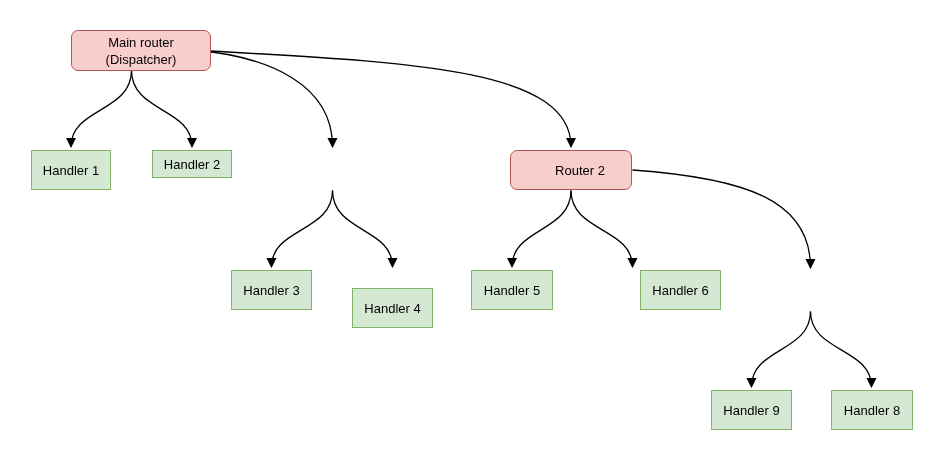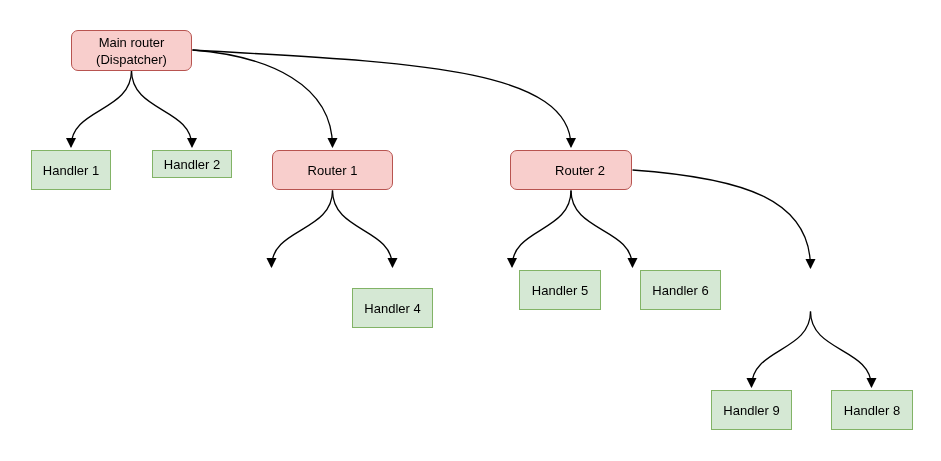--- a/index.html
+++ b/index.html
@@ -42,28 +42,28 @@
   .router {
     background: #f8cecc;
     border: 1.3px solid #b85450;
     border-radius: 7px;
   }
   .handler {
     background: #d5e8d4;
     border: 1.3px solid #82b366;
   }
   
-  #n-main { left: 71px;  top: 30px;  width: 121px; height: 41px; }
+  #n-main { left: 71px;  top: 30px;  width: 140px; height: 41px; }
   #n-h1   { left: 31px;  top: 150px; width: 80px;  height: 40px; }
   #n-h2   { left: 152px; top: 150px; width: 80px;  height: 28px; }
   #n-r1   { left: 272px; top: 150px; width: 121px; height: 40px; }
   #n-r2   { left: 510px; top: 150px; width: 122px; height: 40px; padding-left: 22px; }
   #n-h3   { left: 231px; top: 270px; width: 81px;  height: 40px; }
   #n-h4   { left: 352px; top: 288px; width: 81px;  height: 40px; }
-  #n-h5   { left: 471px; top: 270px; width: 82px;  height: 40px; margin-left: 48px; }
+  #n-h5   { left: 471px; top: 270px; width: 82px;  height: 40px; }
   #n-h6   { left: 592px; top: 270px; width: 81px;  height: 40px; margin-left: 48px; }
   #n-r3   { left: 750px; top: 271px; width: 121px; height: 40px; }
   #n-h7   { left: 711px; top: 390px; width: 81px;  height: 40px; }
   #n-h8   { left: 831px; top: 390px; width: 82px;  height: 40px; align-items: center; }
 </style>
 </head>
 <body>
 
 <div id="canvas">
 
@@ -88,25 +88,25 @@
 
   <div id="n-main" class="node router">
     <span>Main router (Dispatcher)</span>
   </div>
   <div id="n-h1" class="node handler">
     <span>Handler 1</span>
   </div>
   <div id="n-h2" class="node handler">
     <span>Handler 2</span>
   </div>
-  <div id="n-r1" class="node router">
-    <span>Router 1</span>
-  </div>
   <div id="n-r2" class="node router">
     <span>Router 2</span>
+  </div>
+  <div id="n-h3" class="node handler">
+    <span>Handler 3</span>
   </div>
   <div id="n-h4" class="node handler">
     <span>Handler 4</span>
   </div>
   <div id="n-h5" class="node handler">
     <span>Handler 5</span>
   </div>
   <div id="n-h6" class="node handler">
     <span>Handler 6</span>
   </div>

